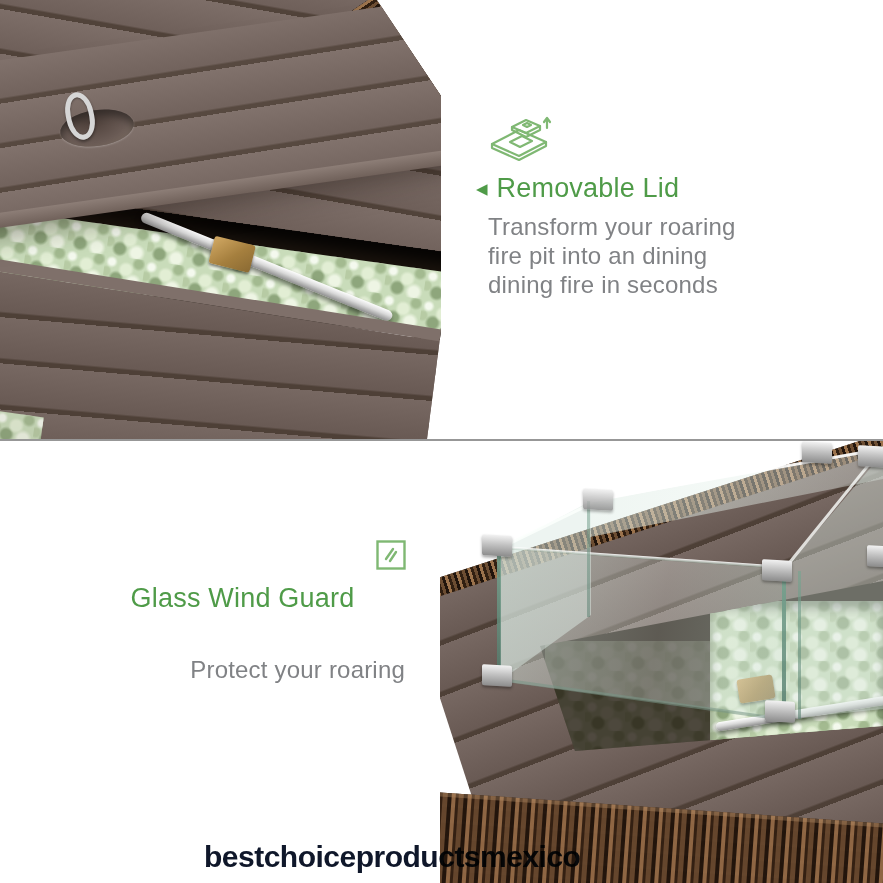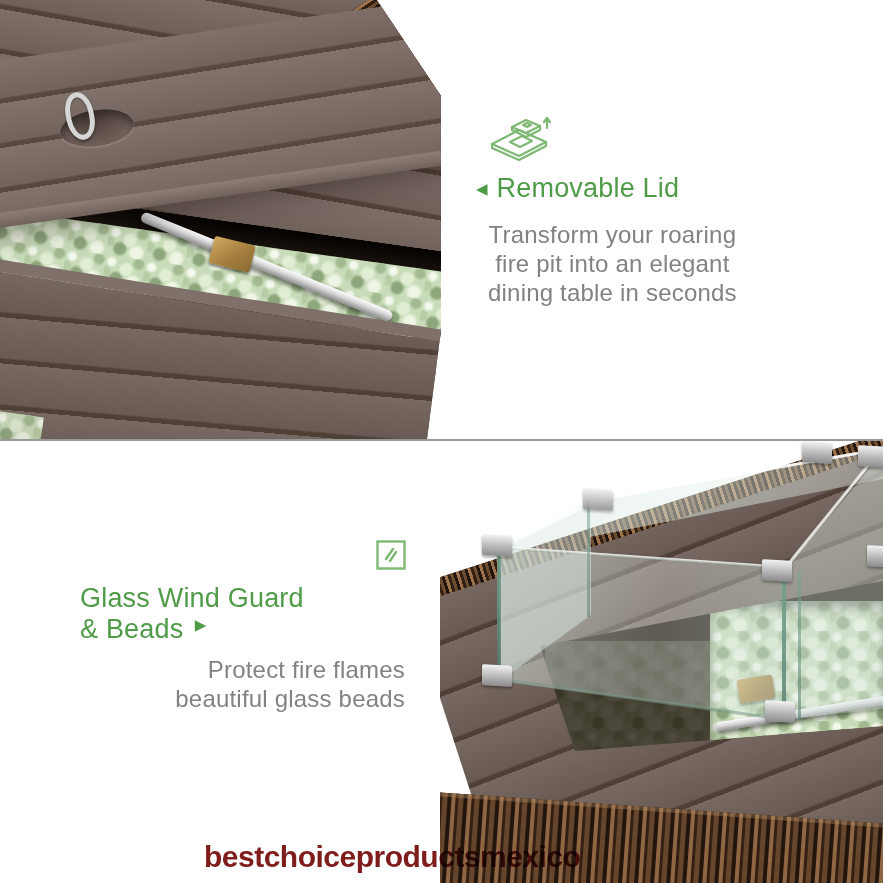--- a/index.html
+++ b/index.html
@@ -117,28 +117,28 @@
   .post-1{left:57px;top:107px;width:4px;height:134px;}
   .post-2{left:342px;top:127px;width:4px;height:150px;}
   .post-2b{left:358px;top:130px;width:3px;height:148px;opacity:.7;}
   .post-3{left:147px;top:60px;width:3px;height:116px;opacity:.6;}
 
   
   .feature-title{font-size:27px;font-weight:normal;color:#4f9b48;letter-spacing:.2px;line-height:31px;}
   .arrow{color:#4f9b48;font-size:15px;}
   .desc{font-size:24px;color:#808285;line-height:29px;letter-spacing:.2px;}
   #lid-heading{left:476px;top:173px;display:flex;align-items:center;gap:9px;}
-  #lid-desc{left:488px;top:220px;text-align:center;}
-  #guard-heading{left:80px;top:583px;width:325px;text-align:left;}
+  #lid-desc{left:488px;top:212px;}
+  #guard-heading{left:80px;top:583px;width:325px;text-align:center;}
   #guard-line2{position:relative;display:inline-block;}
   #guard-arrow{position:absolute;right:-23px;bottom:5px;}
   #guard-desc{left:80px;top:655px;width:325px;text-align:right;}
 
   
-  .watermark{left:204px;top:840px;font-size:30px;font-weight:bold;color:#7f1d1d;
+  .watermark{left:204px;top:840px;font-size:30px;font-weight:bold;color:#0f172a;
     letter-spacing:-.5px;mix-blend-mode:multiply;z-index:50;}
 </style>
 </head>
 <body>
 
 <div class="canvas">
 
   <div class="abs photo-tl">
     <div class="abs tl-surface"></div>
     <div class="abs tl-miter"></div>
@@ -202,38 +202,33 @@
       <path d="M37 11 L41 9 L45 11 L41 13 Z"></path>
       <path d="M61 14 L61 5 M58 8 L61 4 L64 8"></path>
     </g>
   </svg>
   <div class="abs" id="lid-heading">
     <span class="arrow">◀</span>
     <span class="feature-title">Removable Lid</span>
   </div>
   <div class="abs desc" id="lid-desc">
     <div>Transform your roaring</div>
-    <div>fire pit into an elegant</div>
-    <div>dining table in seconds</div>
+    <div>fire pit into an dining</div>
+    <div>dining fire in seconds</div>
   </div>
 
   <svg class="abs" style="left:376px;top:540px" width="30" height="30" viewBox="0 0 30 30">
     <g fill="none" stroke="#7fb873" stroke-width="2.4" stroke-linecap="round">
       <rect x="1.5" y="1.5" width="27" height="27"></rect>
       <path d="M10 19 L17 9"></path>
       <path d="M14 21 L20 12"></path>
     </g>
   </svg>
   <div class="abs" id="guard-heading">
     <div class="feature-title">Glass Wind Guard</div>
-    <div class="feature-title" id="guard-line2">
-      <span>&amp; Beads</span>
-      <span class="arrow" id="guard-arrow">▶</span>
-    </div>
   </div>
   <div class="abs desc" id="guard-desc">
-    <div>Protect fire flames</div>
-    <div>beautiful glass beads</div>
+    <div>Protect your roaring</div>
   </div>
 
   <div class="abs watermark">bestchoiceproductsmexico</div>
 
 </div>
 
 </body></html>

